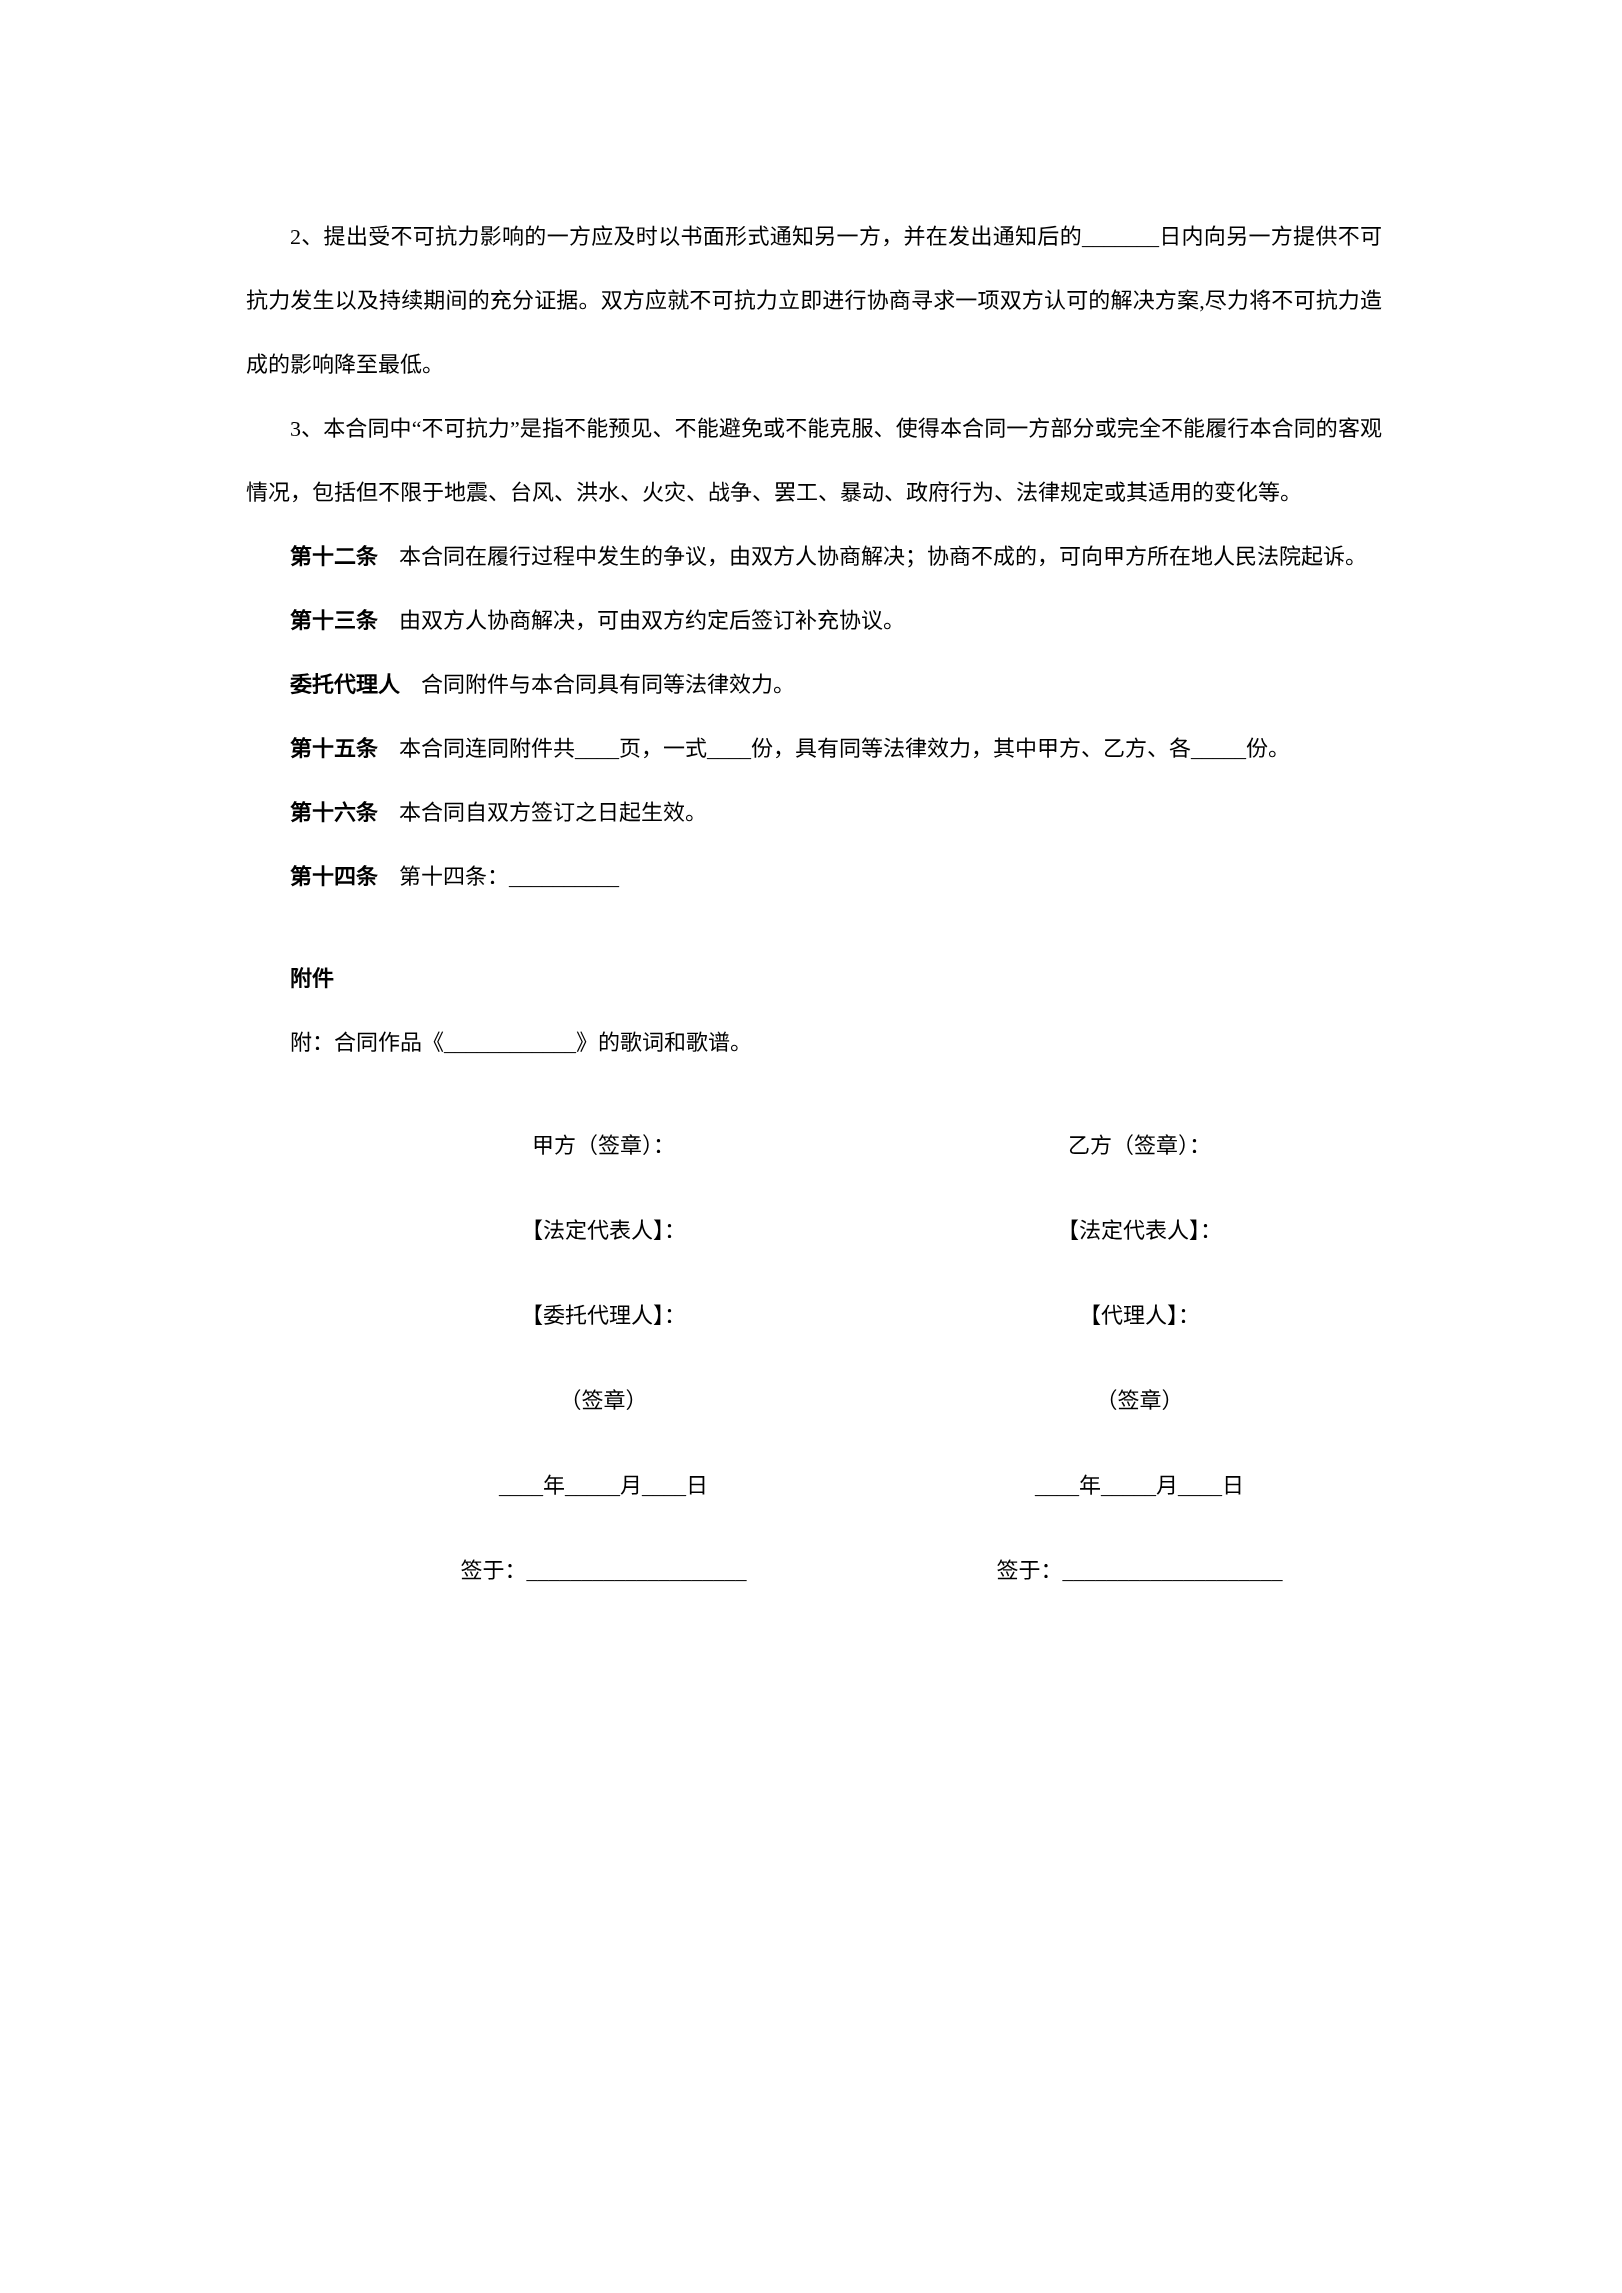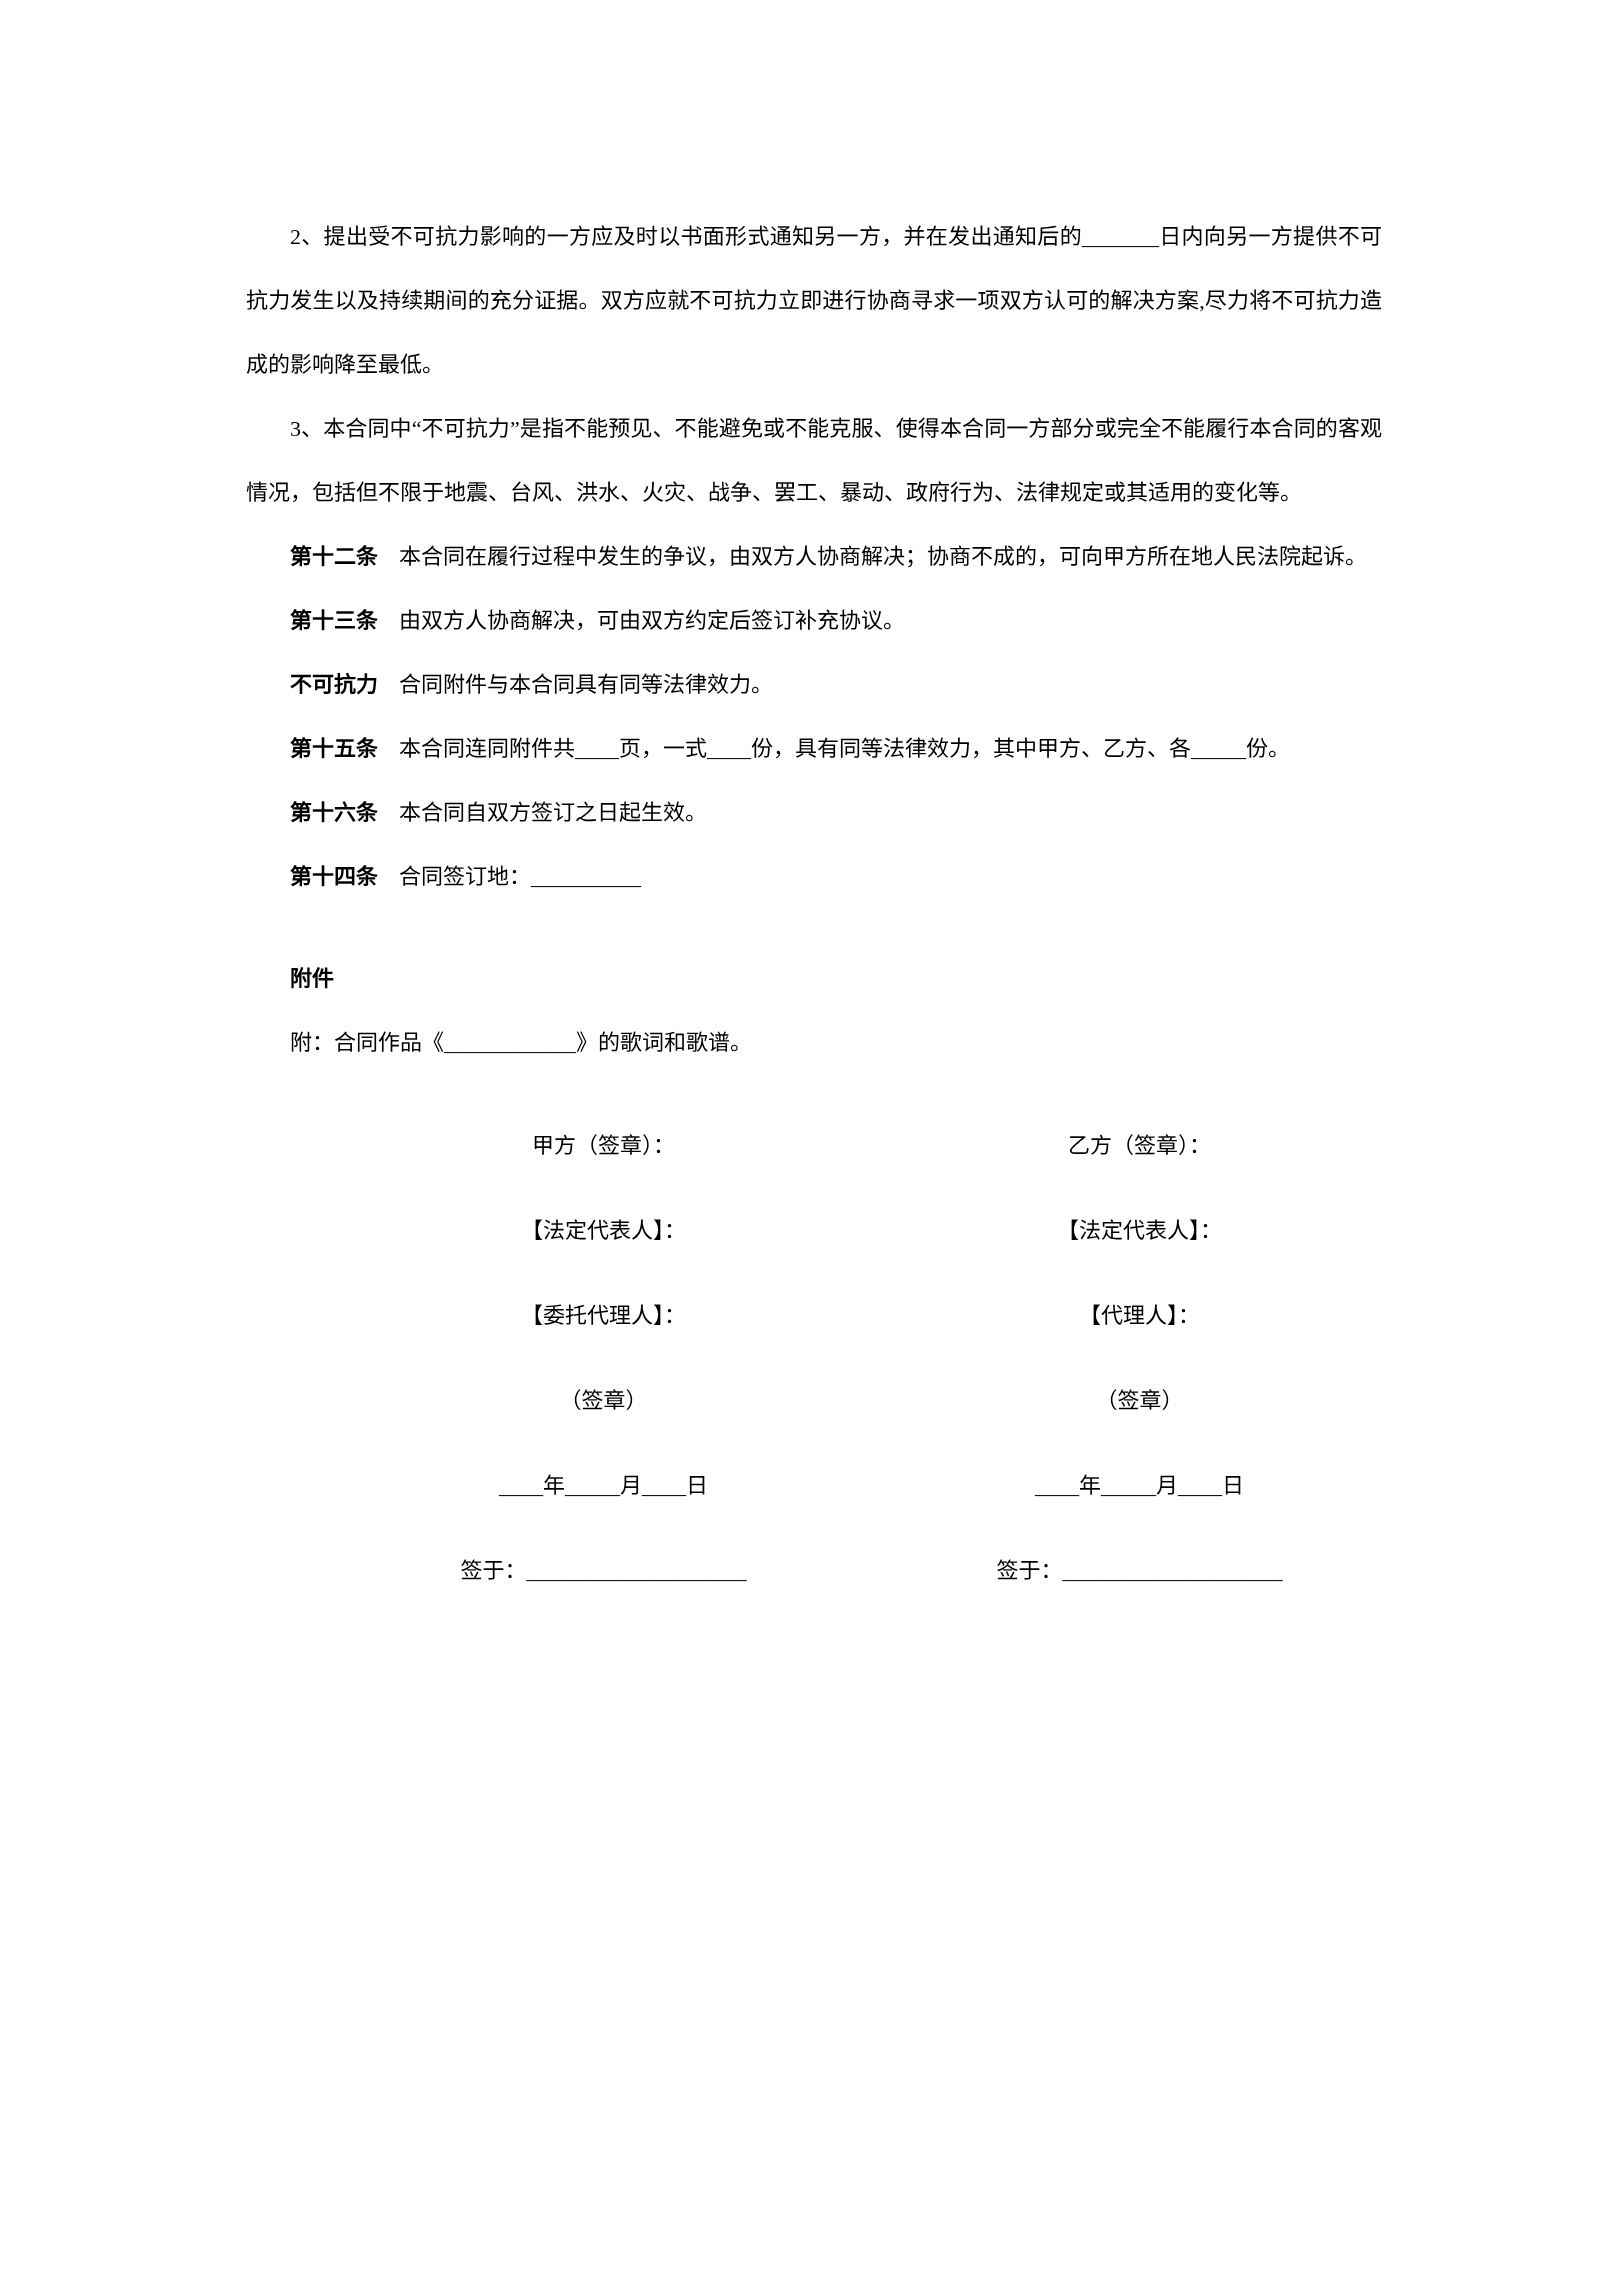--- a/index.html
+++ b/index.html
@@ -60,27 +60,27 @@
 <div class="page">
 
   <p class="para">2、提出受不可抗力影响的一方应及时以书面形式通知另一方，并在发出通知后的_______日内向另一方提供不可抗力发生以及持续期间的充分证据。双方应就不可抗力立即进行协商寻求一项双方认可的解决方案,尽力将不可抗力造成的影响降至最低。</p>
 
   <p class="para">3、本合同中“不可抗力”是指不能预见、不能避免或不能克服、使得本合同一方部分或完全不能履行本合同的客观情况，包括但不限于地震、台风、洪水、火灾、战争、罢工、暴动、政府行为、法律规定或其适用的变化等。</p>
 
   <p class="para"><span class="clause-label">第十二条</span><span>本合同在履行过程中发生的争议，由双方人协商解决；协商不成的，可向甲方所在地人民法院起诉。</span></p>
 
   <p class="para"><span class="clause-label">第十三条</span><span>由双方人协商解决，可由双方约定后签订补充协议。</span></p>
 
-  <p class="para"><span class="clause-label">不可抗力</span><span>合同附件与本合同具有同等法律效力。</span></p>
+  <p class="para"><span class="clause-label">委托代理人</span><span>合同附件与本合同具有同等法律效力。</span></p>
 
   <p class="para"><span class="clause-label">第十五条</span><span>本合同连同附件共____页，一式____份，具有同等法律效力，其中甲方、乙方、各_____份。</span></p>
 
   <p class="para"><span class="clause-label">第十六条</span><span>本合同自双方签订之日起生效。</span></p>
 
-  <p class="para"><span class="clause-label">第十四条</span><span>合同签订地：__________</span></p>
+  <p class="para"><span class="clause-label">第十四条</span><span>第十四条：__________</span></p>
 
   <p class="para annex-title">附件</p>
 
   <p class="para">附：合同作品《____________》的歌词和歌谱。</p>
 
   <div class="sig-section">
 
     <div class="sig-col-left">
       <p class="sig-row">甲方（签章）：</p>
       <p class="sig-row">【法定代表人】：</p>

